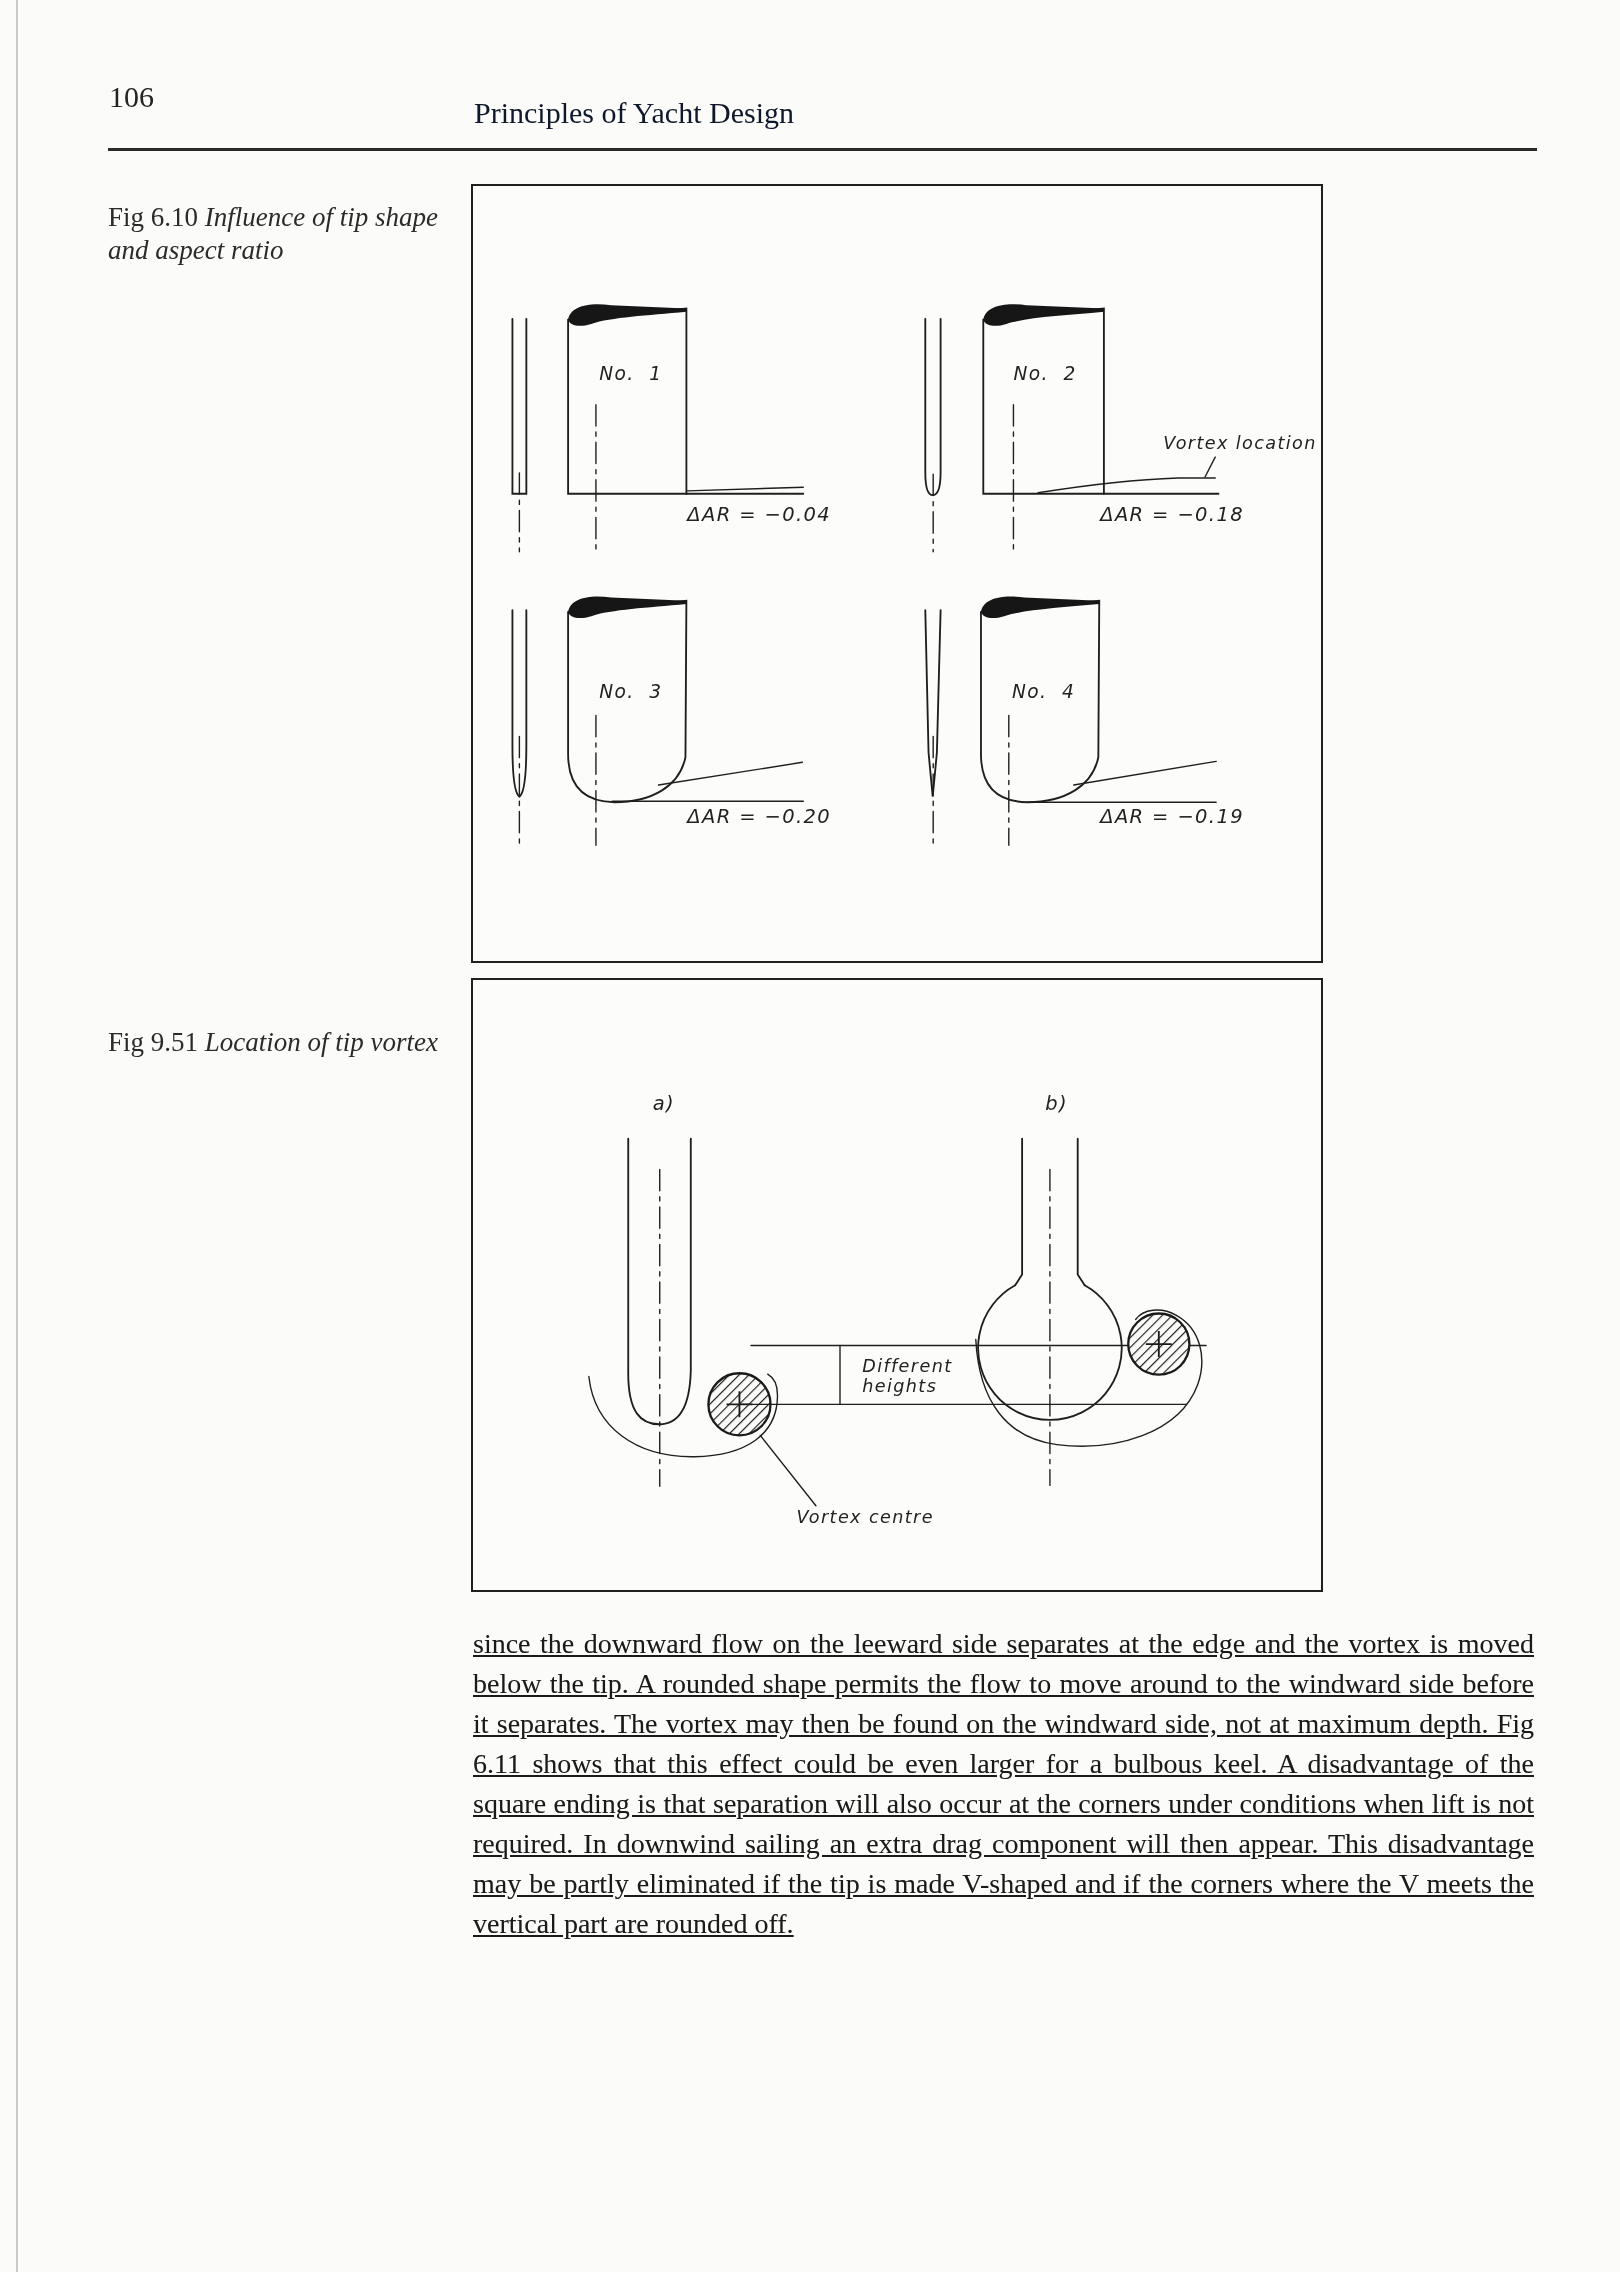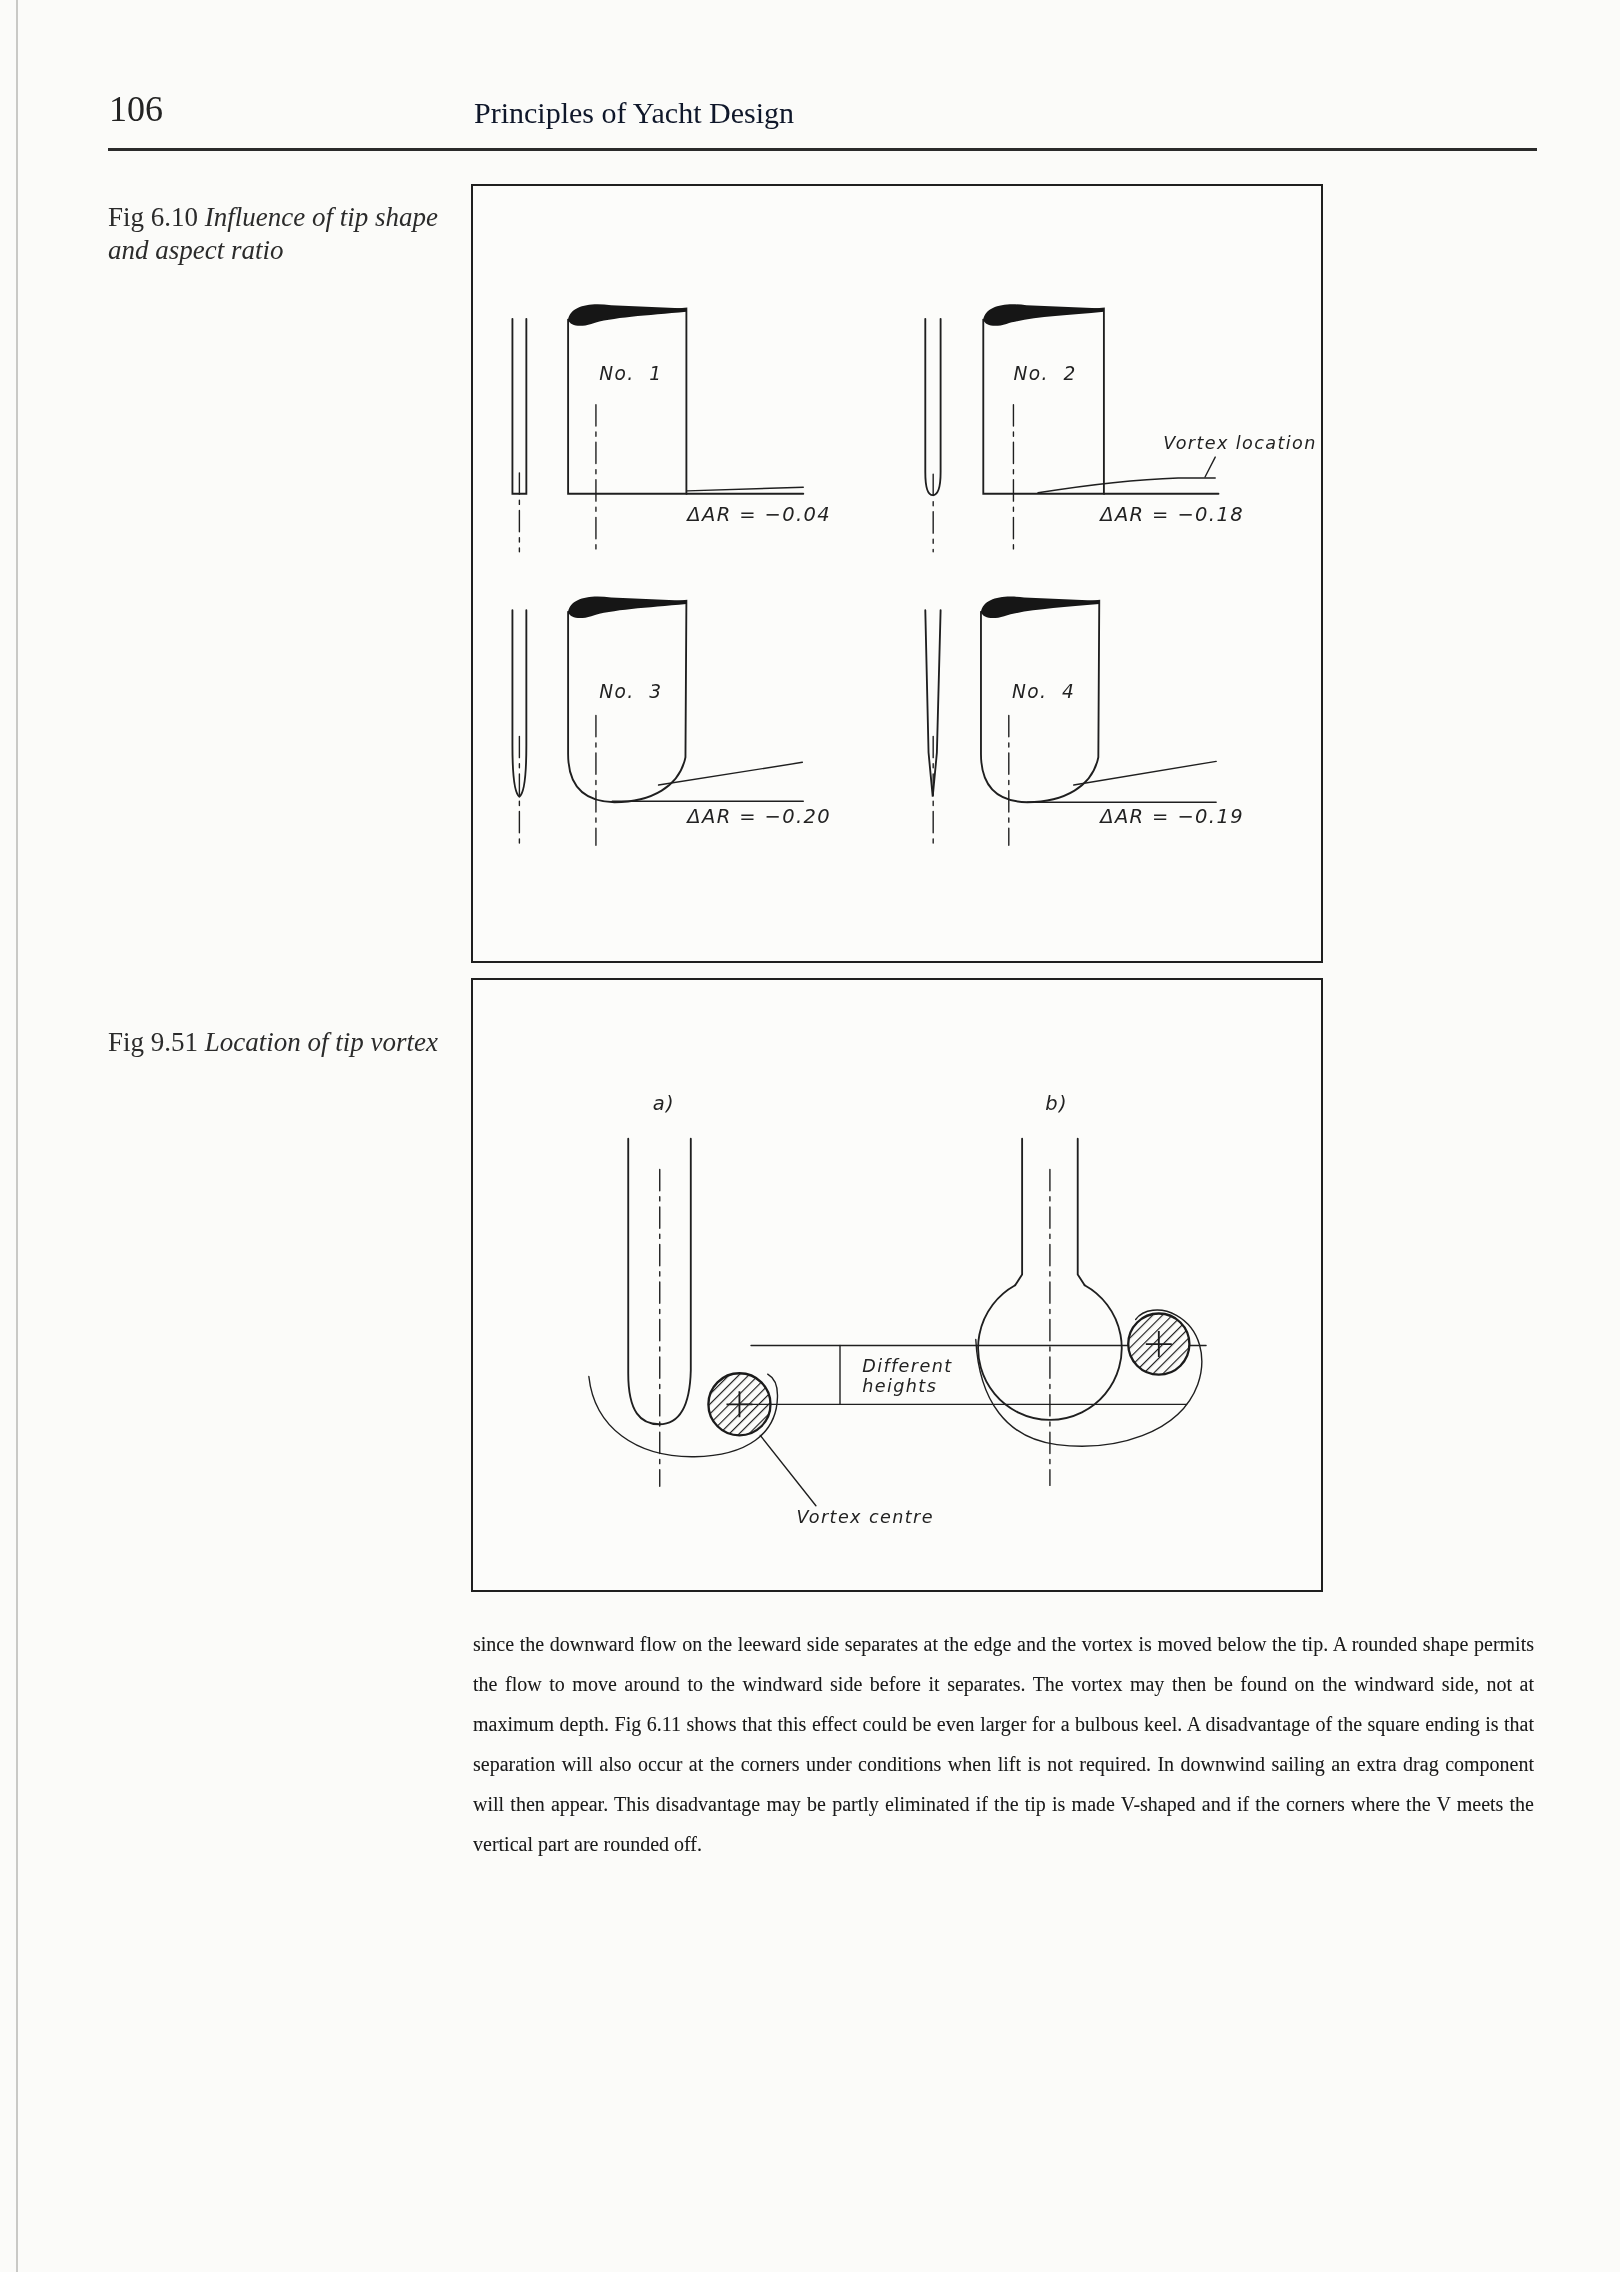--- a/index.html
+++ b/index.html
@@ -1,19 +1,19 @@
 <!DOCTYPE html>
 <html style="font-size:9.3px"><head>
 <meta charset="utf-8">
 <style>
   html,body{margin:0;padding:0;background:#e8e8e6;}
   .page{position:relative;width:1621px;height:2273px;background:#fbfbf9;overflow:hidden;
         font-family:"Liberation Serif", serif;color:#1c1c1c;}
   .scan-edge{position:absolute;left:16.3px;top:0;width:1.7px;height:2273px;background:#c9c9c6;}
-  .pagenum{position:absolute;left:109px;top:88px;font-size:36px;color:#232323;}
+  .pagenum{position:absolute;left:109px;top:80px;font-size:30px;color:#232323;}
   .running{position:absolute;left:474px;top:96px;font-size:30px;color:#0f172a;}
   .rule{position:absolute;left:108px;top:148px;width:1429px;height:2.9px;background:#2b2b2b;}
   .caption{position:absolute;left:108px;width:372px;font-size:27px;line-height:33px;color:#2b2b2b;margin-top:16px;}
   .cap610{top:185px;}
   .cap611{top:1010px;}
   .cap-it{font-style:italic;}
   .figbox{position:absolute;left:471px;width:852px;border:2.3px solid #1f1f1f;background:#fcfcfa;box-sizing:border-box;}
   .box610{top:184px;height:779px;}
   .box611{top:978px;height:614px;}
   .figbox svg{display:block;width:100%;height:100%;}
@@ -21,22 +21,22 @@
   .thin{stroke-width:3;}
   .dashdot{stroke-dasharray:46 13 9 13;stroke-width:3;}
   .inkfill{fill:#161616;stroke:none;}
   .lettering{font-family:"DejaVu Sans", sans-serif;font-style:italic;fill:#222;stroke:none;
              letter-spacing:3px;}
   .lbl{font-size:40px;word-spacing:16px;}
   .dar{font-size:42px;}
   .small{font-size:38px;}
   .cross{stroke:#1b1b1b;stroke-width:4;}
   .hatched{stroke:#1b1b1b;stroke-width:5;}
-  .bodytext{position:absolute;left:473px;top:1624px;width:1061px;font-size:20px;line-height:40px;
-            text-align:justify;color:#1a1a1a;text-shadow:0 0 0.6px rgba(20,20,20,.25);}
+  .bodytext{position:absolute;left:473px;top:1624px;width:1061px;font-size:28px;line-height:40px;
+            text-align:justify;color:#1a1a1a;text-shadow:0 0 0.6px rgba(20,20,20,.25);text-decoration:underline;}
   .bodytext p{margin:0;}
   .bodytext p.indent{text-indent:34px;}
 </style>
 </head>
 <body>
 
 <div class="page">
   <div class="scan-edge"></div>
 
   <span class="pagenum">106</span>

